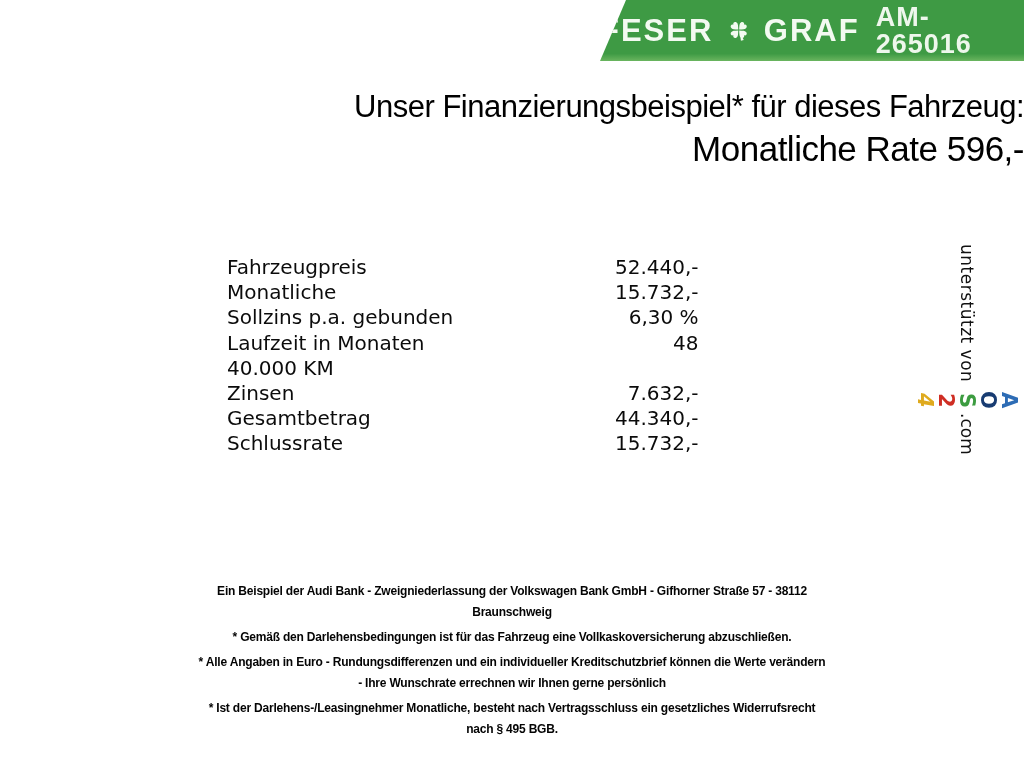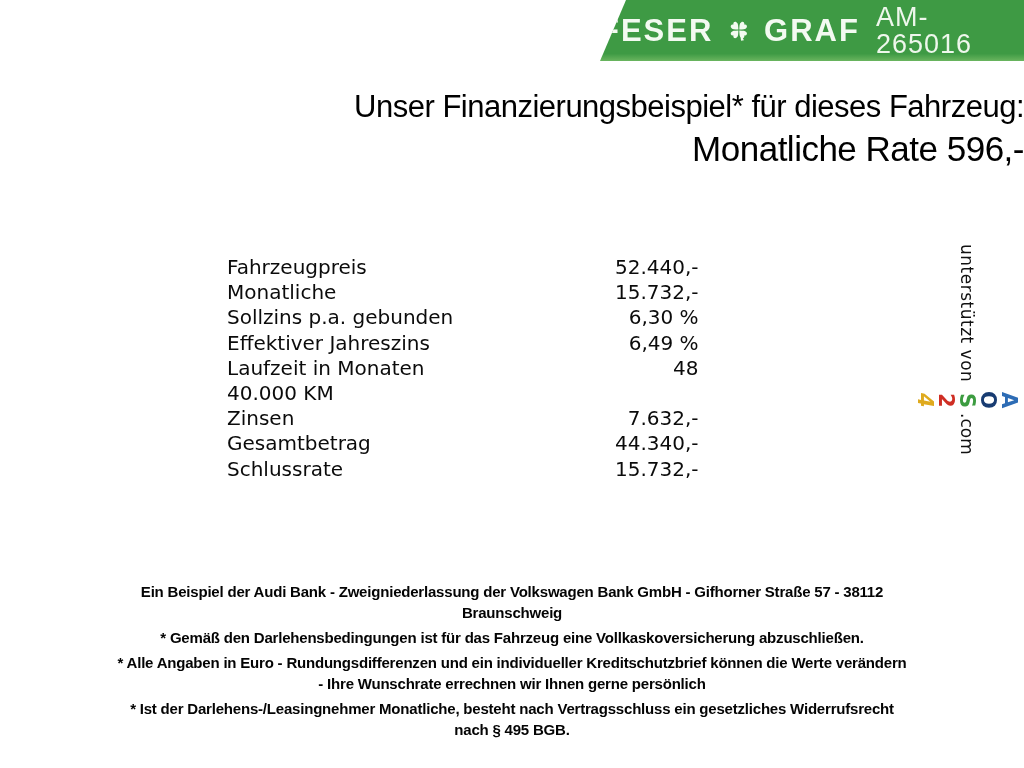--- a/index.html
+++ b/index.html
@@ -6,21 +6,21 @@
   .page{position:relative;width:1024px;height:768px;background:#ffffff;overflow:hidden;
         font-family:"Liberation Sans",sans-serif;color:#000;}
 
   
   .banner{position:absolute;top:0;left:600px;right:0;height:61px;
           background:linear-gradient(to bottom, var(--green,#3e9a44) 0%, var(--green,#3e9a44) 88%, #6ab55f 100%);
           clip-path:polygon(26px 0, 100% 0, 100% 100%, 0 100%);
           display:flex;align-items:center;justify-content:flex-end;
           padding-right:36px;box-sizing:border-box;color:#f3faf1;}
   .brand-word{font-size:31px;font-weight:bold;letter-spacing:2px;line-height:1;}
-  .brand-code{font-size:27px;font-weight:400;letter-spacing:1px;line-height:1;margin-left:16px;color:#eef7ec;}
+  .brand-code{font-size:27px;font-weight:700;letter-spacing:1px;line-height:1;margin-left:16px;color:#eef7ec;}
   .clover{width:42px;height:44px;margin:0 9px 2px 10px;}
 
   
   .headline{position:absolute;top:88px;left:0;width:100%;text-align:right;}
   .headline-sub{font-size:31px;line-height:38px;letter-spacing:-0.5px;}
   .headline-main{font-size:35px;line-height:46px;letter-spacing:-0.5px;}
 
   
   .finance{position:absolute;left:227px;top:255px;font-family:"DejaVu Sans",sans-serif;
            font-size:20px;color:#0b0b0b;}
@@ -34,21 +34,21 @@
   .support span{writing-mode:vertical-rl;}
   .support-prefix{font-family:"DejaVu Sans",sans-serif;font-size:17px;letter-spacing:0.5px;color:#111;}
   .logo-letters{display:flex;flex-direction:column;align-items:center;margin-top:9px;
                 font-family:"DejaVu Sans",sans-serif;font-size:21px;font-weight:bold;line-height:1;}
   .logo-letters .l4{font-style:italic;}
   .support-suffix{font-family:"DejaVu Sans",sans-serif;font-size:17px;font-weight:500;
                   margin-top:4px;color:#111;}
 
   
   .footnotes{position:absolute;top:581px;left:0;width:100%;text-align:center;
-             font-weight:bold;font-size:15px;line-height:21px;letter-spacing:-0.2px;color:#040404;}
+             font-weight:bold;font-size:12px;line-height:21px;letter-spacing:-0.2px;color:#040404;}
   .footnotes p{margin:0 0 4px;}
   .footnotes .fl{display:block;}
 </style>
 </head>
 <body>
 
 <div class="page">
 
   <header class="banner" style="--green: #3e9a44;">
     <span class="brand-word">FESER</span>
@@ -75,24 +75,20 @@
       <span class="flabel">Fahrzeugpreis</span>
       <span class="fvalue">52.440,-</span>
     </div>
     <div class="frow">
       <span class="flabel">Monatliche</span>
       <span class="fvalue">15.732,-</span>
     </div>
     <div class="frow">
       <span class="flabel">Sollzins p.a. gebunden</span>
       <span class="fvalue">6,30 %</span>
-    </div>
-    <div class="frow">
-      <span class="flabel">Effektiver Jahreszins</span>
-      <span class="fvalue">6,49 %</span>
     </div>
     <div class="frow">
       <span class="flabel">Laufzeit in Monaten</span>
       <span class="fvalue">48</span>
     </div>
     <div class="frow">
       <span class="fvalue">40.000 KM</span>
     </div>
     <div class="frow">
       <span class="flabel">Zinsen</span>

